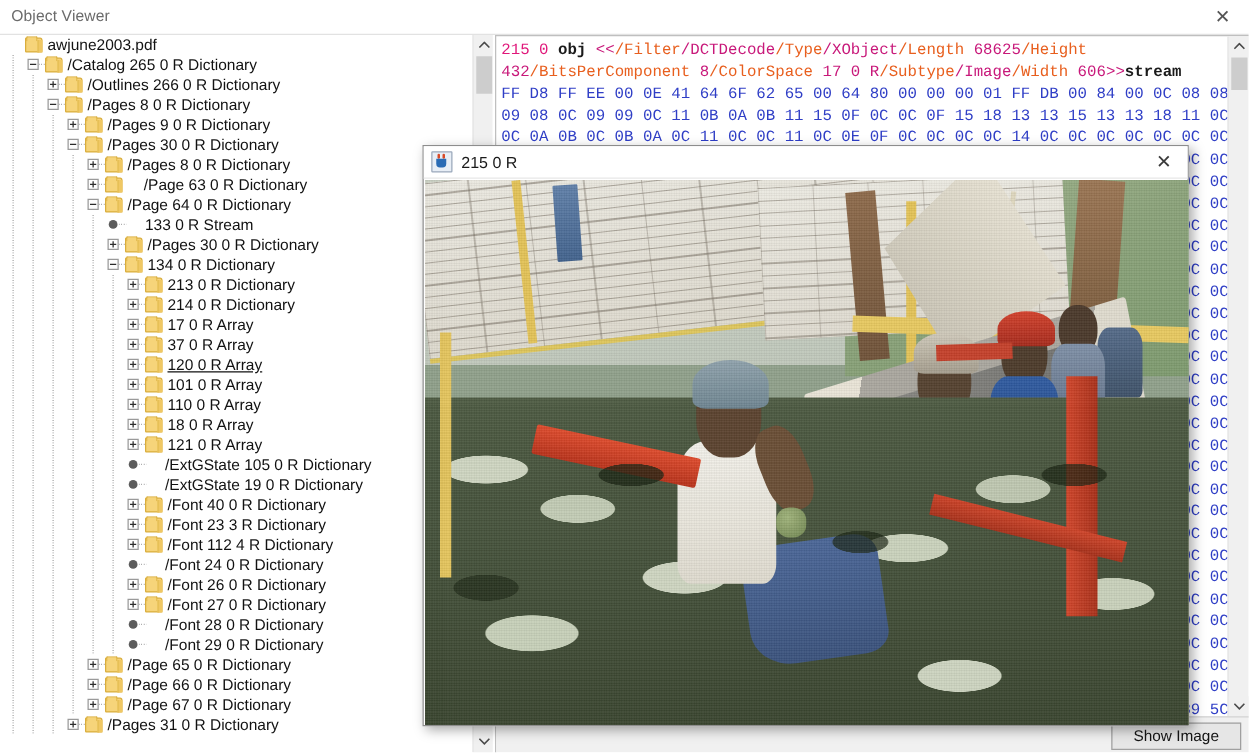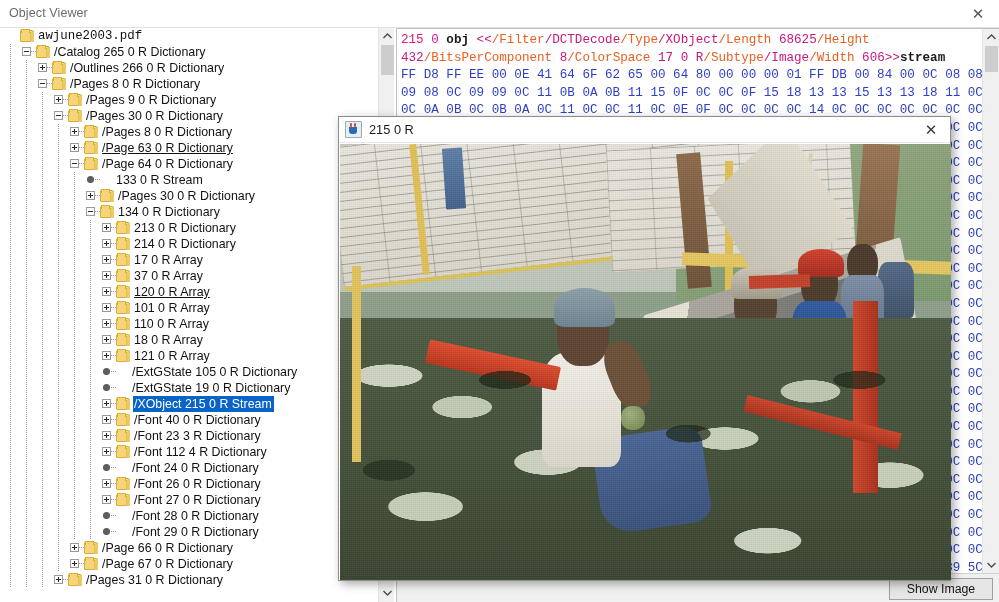--- a/index.html
+++ b/index.html
@@ -555,21 +555,21 @@
     <div class="title">Object Viewer</div>
     <div class="winclose">✕</div>
   </div>
 
   <div class="content">
 
     <div class="treepane">
       <div class="treeviewport" id="tree-viewport">
           <div class="trow">
             <span class="folder" style="left: 20px;"></span>
-            <span class="lbl" style="position: absolute; left: 37px; top: 0px; font-family: Liberation Mono, monospace;">awjune2003.pdf</span>
+            <span class="lbl" style="position: absolute; left: 37px; top: 0px;">awjune2003.pdf</span>
           </div>
           <div class="trow">
             <span class="guide" style="left: 10px;"></span>
             <span class="elbow" style="left: 31px; width: 6px; top: 7px;"></span>
             <span class="exp" style="left: 22px;"></span>
             <span class="folder" style="left: 36px;"></span>
             <span class="lbl" style="position: absolute; left: 53px; top: 0px;">/Catalog 265 0 R Dictionary</span>
           </div>
           <div class="trow">
             <span class="guide" style="left: 10px;"></span>
@@ -616,21 +616,21 @@
             <span class="lbl" style="position: absolute; left: 101px; top: 0px;">/Pages 8 0 R Dictionary</span>
           </div>
           <div class="trow">
             <span class="guide" style="left: 10px;"></span>
             <span class="guide" style="left: 26px;"></span>
             <span class="guide" style="left: 42px;"></span>
             <span class="guide" style="left: 58px;"></span>
             <span class="elbow" style="left: 79px; width: 6px; top: 7px;"></span>
             <span class="exp plus" style="left: 70px;"></span>
             <span class="folder" style="left: 84px;"></span>
-            <span class="lbl" style="position: absolute; left: 101px; top: 0px; text-decoration: underline;">/Page 63 0 R Dictionary</span>
+            <span class="lbl" style="position: absolute; left: 114px; top: 0px;">/Page 63 0 R Dictionary</span>
           </div>
           <div class="trow">
             <span class="guide" style="left: 10px;"></span>
             <span class="guide" style="left: 26px;"></span>
             <span class="guide" style="left: 42px;"></span>
             <span class="guide" style="left: 58px;"></span>
             <span class="elbow" style="left: 79px; width: 6px; top: 7px;"></span>
             <span class="exp" style="left: 70px;"></span>
             <span class="folder" style="left: 84px;"></span>
             <span class="lbl" style="position: absolute; left: 101px; top: 0px;">/Page 64 0 R Dictionary</span>
@@ -790,32 +790,20 @@
             <span class="guide" style="left: 10px;"></span>
             <span class="guide" style="left: 26px;"></span>
             <span class="guide" style="left: 42px;"></span>
             <span class="guide" style="left: 58px;"></span>
             <span class="guide" style="left: 74px;"></span>
             <span class="guide" style="left: 90px;"></span>
             <span class="elbow" style="left: 111px; width: 6px; top: 7px;"></span>
             <span class="leafdot" style="left: 103px;"></span>
             <span class="lbl" style="position: absolute; left: 131px; top: 0px;">/ExtGState 19 0 R Dictionary</span>
           </div>
-          <div class="trow sel">
-            <span class="guide" style="left: 10px;"></span>
-            <span class="guide" style="left: 26px;"></span>
-            <span class="guide" style="left: 42px;"></span>
-            <span class="guide" style="left: 58px;"></span>
-            <span class="guide" style="left: 74px;"></span>
-            <span class="guide" style="left: 90px;"></span>
-            <span class="elbow" style="left: 111px; width: 6px; top: 7px;"></span>
-            <span class="exp plus" style="left: 102px;"></span>
-            <span class="folder" style="left: 116px;"></span>
-            <span class="lbl" style="position: absolute; left: 133px; top: 0px;">/XObject 215 0 R Stream</span>
-          </div>
           <div class="trow">
             <span class="guide" style="left: 10px;"></span>
             <span class="guide" style="left: 26px;"></span>
             <span class="guide" style="left: 42px;"></span>
             <span class="guide" style="left: 58px;"></span>
             <span class="guide" style="left: 74px;"></span>
             <span class="guide" style="left: 90px;"></span>
             <span class="elbow" style="left: 111px; width: 6px; top: 7px;"></span>
             <span class="exp plus" style="left: 102px;"></span>
             <span class="folder" style="left: 116px;"></span>
@@ -894,20 +882,30 @@
           <div class="trow">
             <span class="guide" style="left: 10px;"></span>
             <span class="guide" style="left: 26px;"></span>
             <span class="guide" style="left: 42px;"></span>
             <span class="guide" style="left: 58px;"></span>
             <span class="guide" style="left: 74px;"></span>
             <span class="guide" style="left: 90px;"></span>
             <span class="elbow" style="left: 111px; width: 6px; top: 7px;"></span>
             <span class="leafdot" style="left: 103px;"></span>
             <span class="lbl" style="position: absolute; left: 131px; top: 0px;">/Font 29 0 R Dictionary</span>
+          </div>
+          <div class="trow">
+            <span class="guide" style="left: 10px;"></span>
+            <span class="guide" style="left: 26px;"></span>
+            <span class="guide" style="left: 42px;"></span>
+            <span class="guide" style="left: 58px;"></span>
+            <span class="elbow" style="left: 79px; width: 6px; top: 7px;"></span>
+            <span class="exp plus" style="left: 70px;"></span>
+            <span class="folder" style="left: 84px;"></span>
+            <span class="lbl" style="position: absolute; left: 101px; top: 0px;">/Page 65 0 R Dictionary</span>
           </div>
           <div class="trow">
             <span class="guide" style="left: 10px;"></span>
             <span class="guide" style="left: 26px;"></span>
             <span class="guide" style="left: 42px;"></span>
             <span class="guide" style="left: 58px;"></span>
             <span class="elbow" style="left: 79px; width: 6px; top: 7px;"></span>
             <span class="exp plus" style="left: 70px;"></span>
             <span class="folder" style="left: 84px;"></span>
             <span class="lbl" style="position: absolute; left: 101px; top: 0px;">/Page 66 0 R Dictionary</span>

